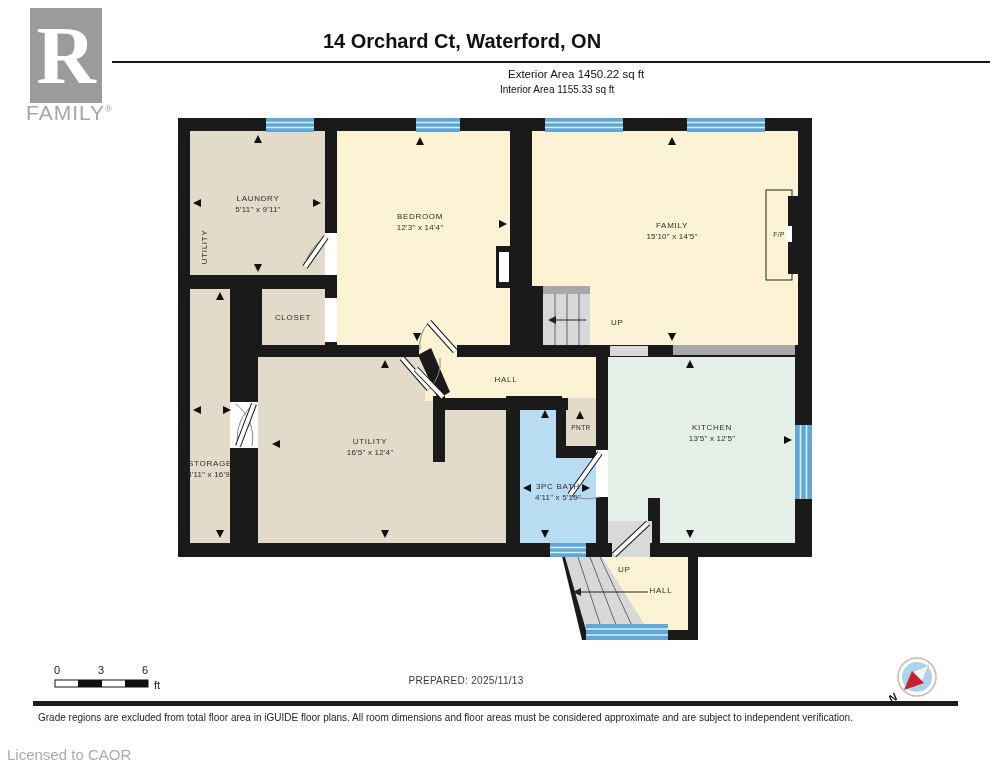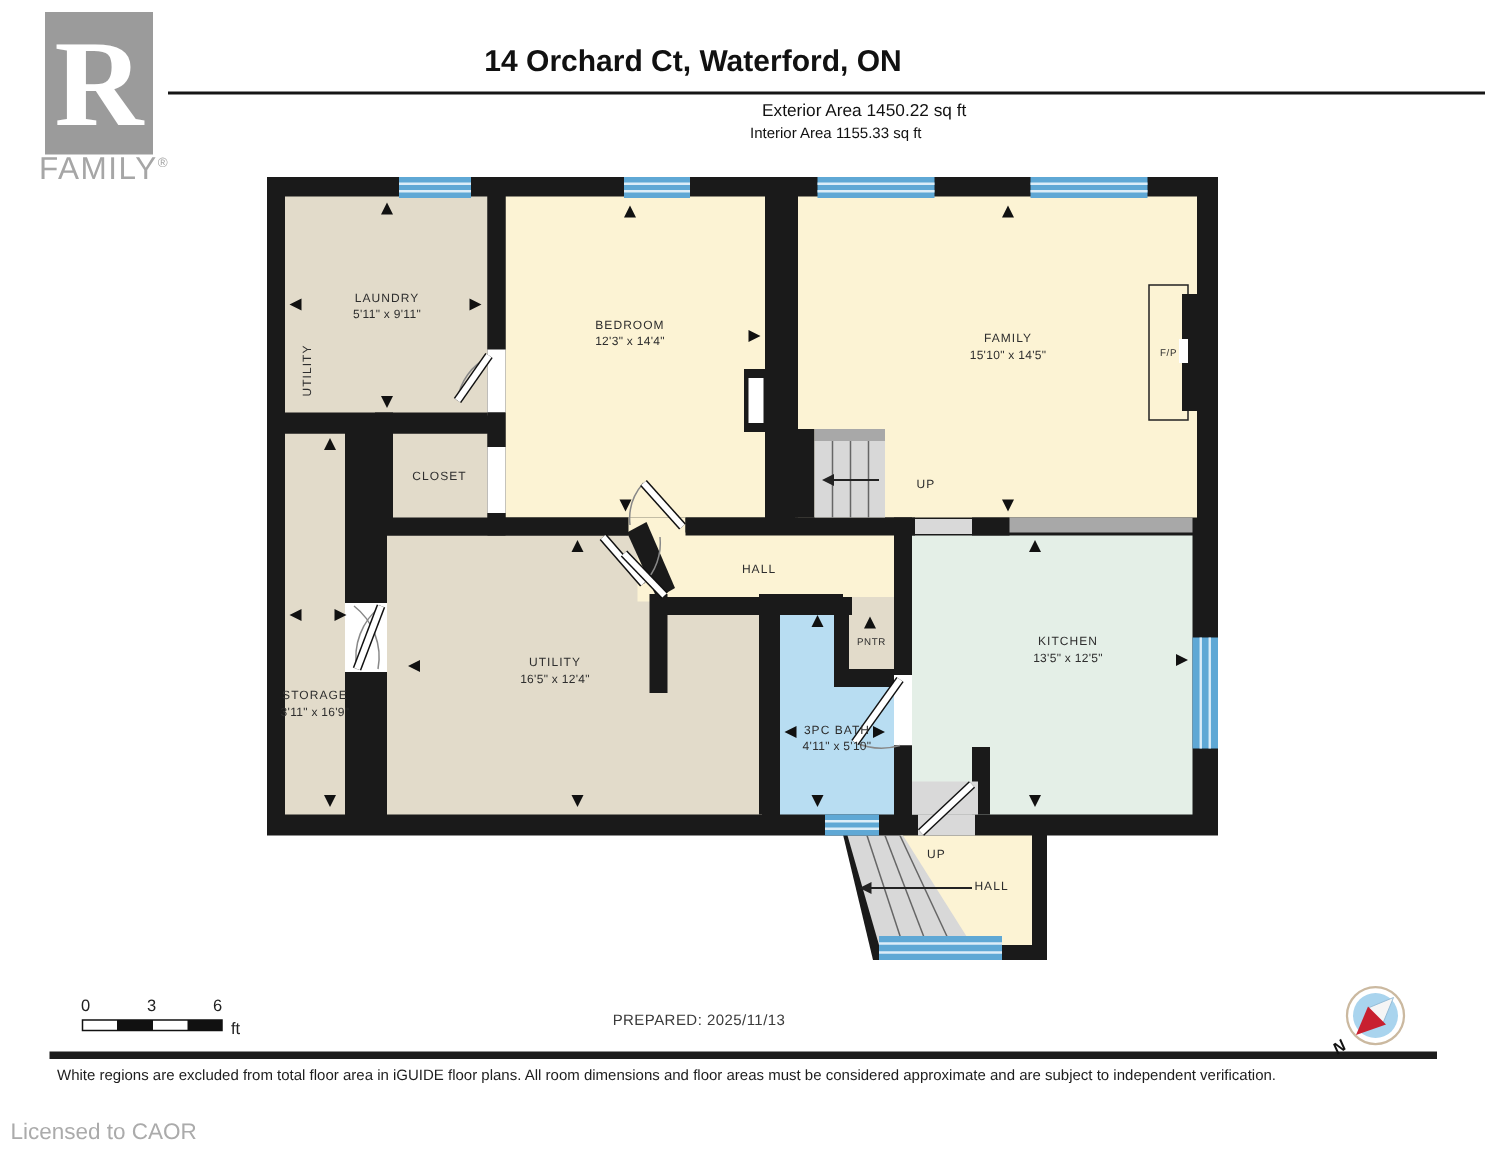--- a/index.html
+++ b/index.html
@@ -267,16 +267,16 @@
     <g>
       <circle cx="917" cy="677" r="19" fill="#ffffff" stroke="#cbb9a0" stroke-width="1.5"></circle>
       <circle cx="917" cy="677" r="15" fill="#a9d4ee"></circle>
       <polygon points="929,665 912,672 922,682" fill="#f5f5f5" stroke="#8fb8d4" stroke-width="0.6"></polygon>
       <polygon points="904,690 912,671 924,683" fill="#c8202f"></polygon>
       <text class="nlabel" x="895" y="701" text-anchor="middle" transform="rotate(-35 895 701)">N</text>
     </g>
   </svg>
 
   <div class="abs prepared">PREPARED: 2025/11/13</div>
-  <div class="abs disclaimer">White regions are excluded from total floor area in iGUIDE floor plans. All room dimensions and floor areas must be considered approximate and are subject to independent verification.</div>
+  <div class="abs disclaimer">Grade regions are excluded from total floor area in iGUIDE floor plans. All room dimensions and floor areas must be considered approximate and are subject to independent verification.</div>
   <div class="abs license">Licensed to CAOR</div>
 
 </div>
 
 </body></html>

